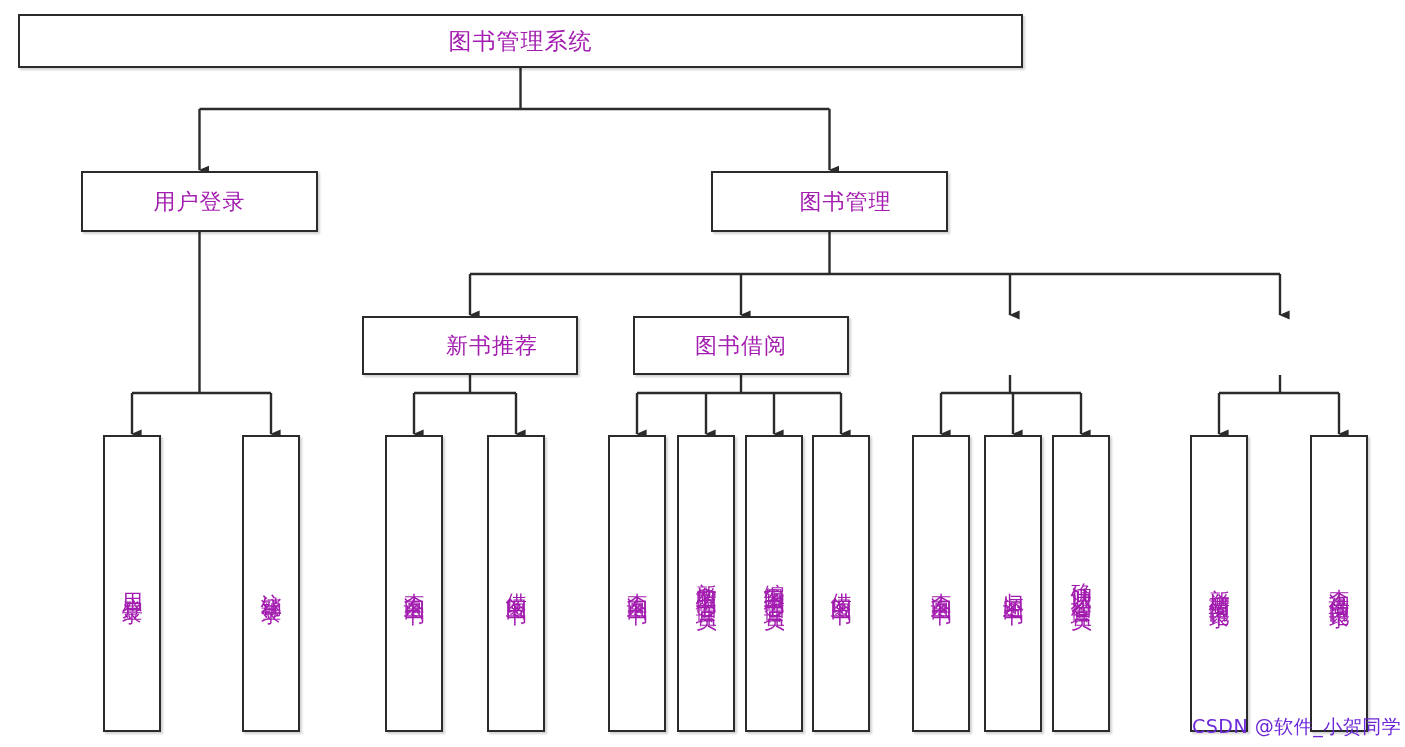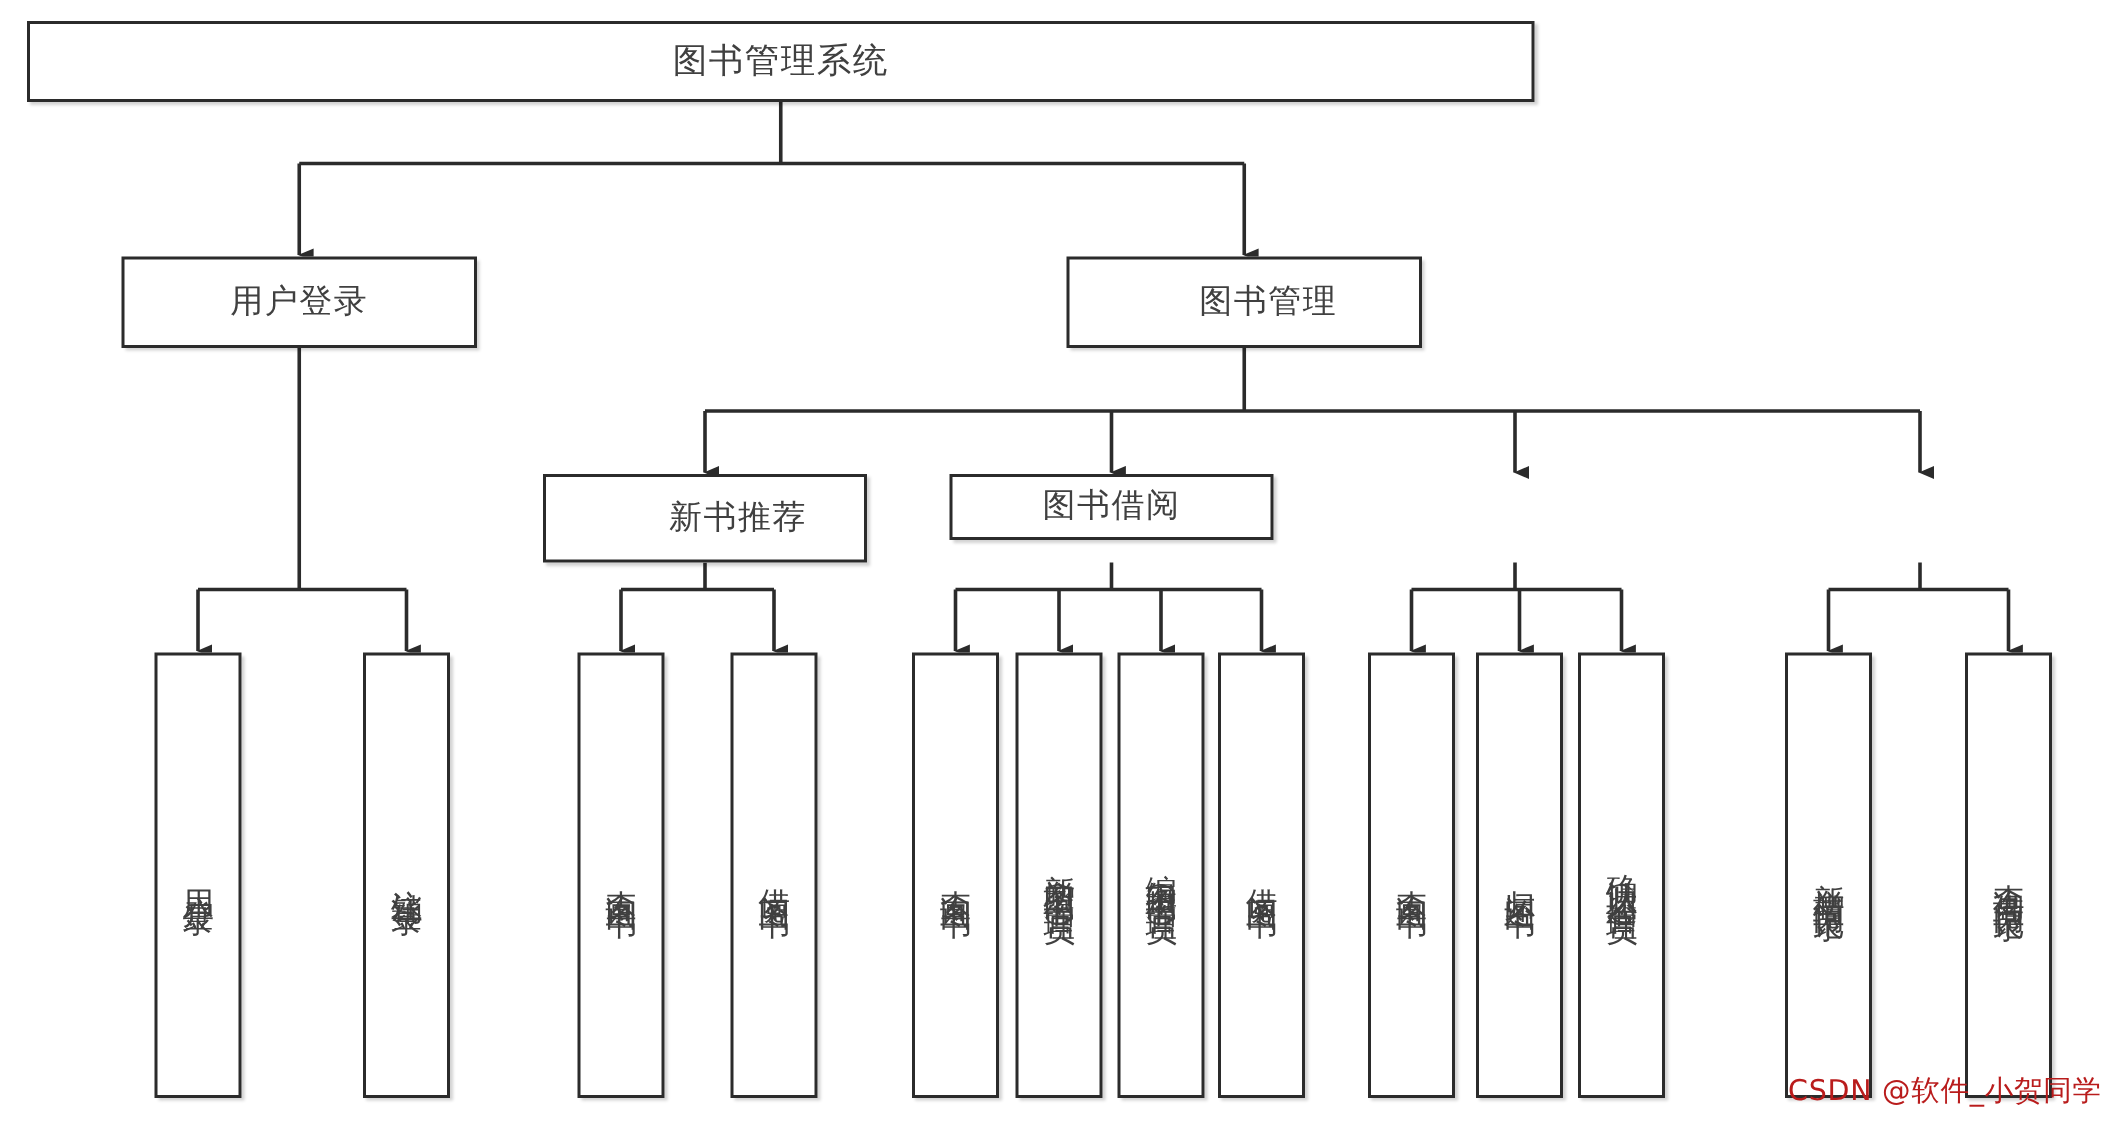--- a/index.html
+++ b/index.html
@@ -29,39 +29,39 @@
     position: absolute;
     box-sizing: border-box;
     background: #ffffff;
     border: 2.5px solid #2b2b2b;
     box-shadow: 2px 2px 2px rgba(0,0,0,0.18);
     display: flex;
     align-items: center;
     justify-content: center;
   }
   .node-label {
-    color: #404040;
+    color: #a21caf;
     font-size: 22px;
     line-height: 1.25;
     letter-spacing: 1px;
     text-align: center;
     white-space: nowrap;
   }
   .node-box.vertical .node-label {
     writing-mode: vertical-rl;
     text-orientation: upright;
     letter-spacing: 4px;
     font-size: 21px;
     white-space: normal;
     max-height: 100%;
   }
   .node-box.root .node-label { font-size: 23px; }
   .watermark {
     position: absolute;
-    color: #b91c1c;
+    color: #6d28d9;
     font-size: 19px;
     white-space: nowrap;
     letter-spacing: 0.5px;
     pointer-events: none;
   }
 </style>
 </head>
 <body>
 
 <div id="diagram-root">
@@ -116,21 +116,21 @@
   <div class="node-box" style="left:81px; top:171px; width:237px; height:61px;">
     <span class="node-label">用户登录</span>
   </div>
   <div class="node-box" style="left:711px; top:171px; width:237px; height:61px;padding-left:32px;">
     <span class="node-label">图书管理</span>
   </div>
 
   <div class="node-box" style="left:362px; top:316px; width:216px; height:59px;padding-left:44px;">
     <span class="node-label">新书推荐</span>
   </div>
-  <div class="node-box" style="left:633px; top:316px; width:216px; height:44px;">
+  <div class="node-box" style="left:633px; top:316px; width:216px; height:59px;">
     <span class="node-label">图书借阅</span>
   </div>
 
   <div class="node-box vertical" style="left:103px; top:435px; width:58px; height:297px;">
     <span class="node-label">用户登录</span>
   </div>
   <div class="node-box vertical" style="left:242px; top:435px; width:58px; height:297px;">
     <span class="node-label">注销登录</span>
   </div>
 

